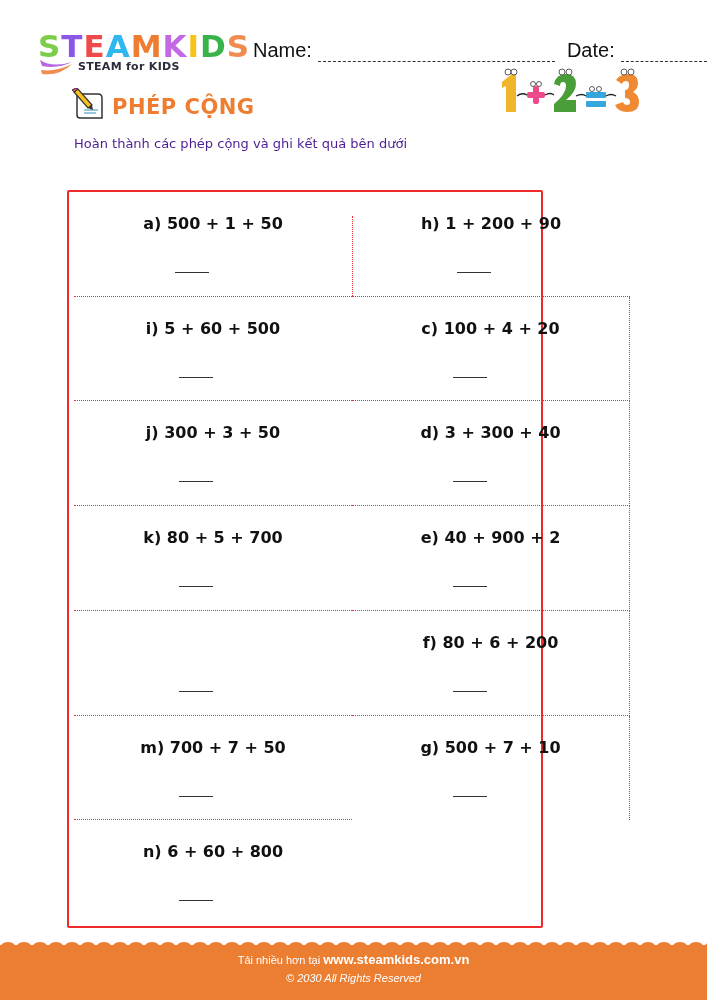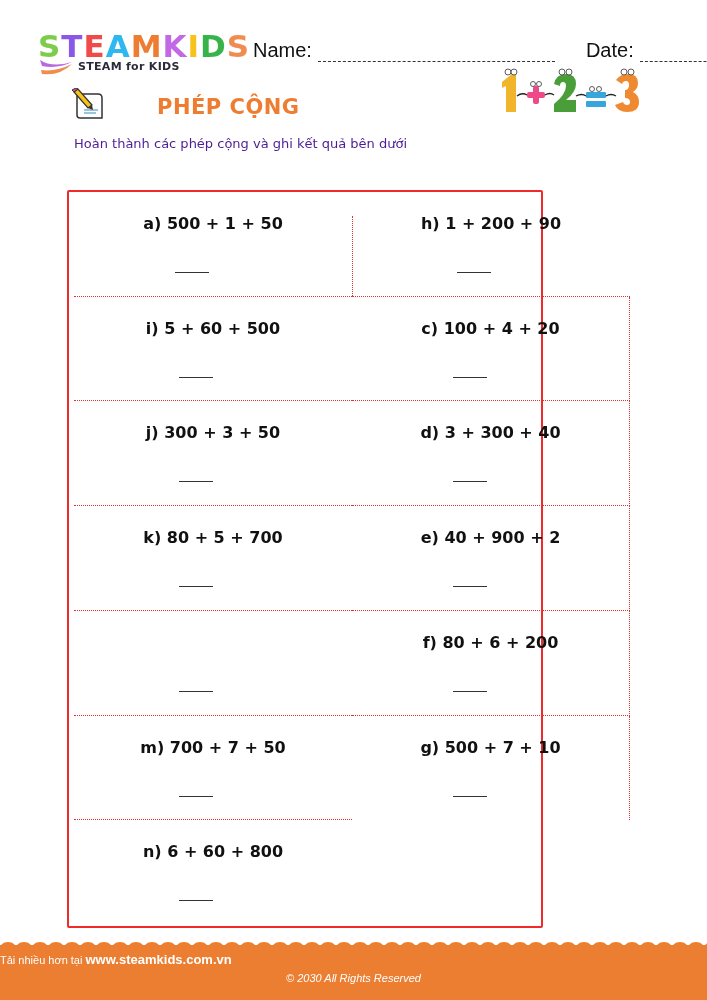--- a/index.html
+++ b/index.html
@@ -10,48 +10,48 @@
   .logo { position: absolute; left: 38px; top: 30px; width: 200px; height: 48px; }
   .logo-word { font-family: "DejaVu Sans", sans-serif; font-weight: 900; font-size: 31px; letter-spacing: 1px; line-height: 32px; display: flex; }
   .logo-word span { display: inline-block; }
   .logo-sub { position: absolute; left: 40px; top: 30px; font-family: "DejaVu Sans", sans-serif; font-weight: bold; font-size: 11px; color: #2b2b3a; letter-spacing: 0.3px; }
   .logo-swoosh { position: absolute; left: 0; top: 26px; }
 
   
   .name-row { position: absolute; left: 253px; top: 39px; font-size: 20px; color: #111; display: flex; align-items: flex-end; }
   .name-row .line { display: inline-block; border-bottom: 1px dashed #333; height: 12px; margin-left: 6px; }
   .name-line { width: 237px; }
-  .date-label { margin-left: 31px; text-align: right; }
+  .date-label { margin-left: 12px; text-align: right; }
   .date-line { width: 86px; }
 
   
   .mascot { position: absolute; left: 496px; top: 68px; width: 145px; height: 48px; }
 
   
   .title-icon { position: absolute; left: 72px; top: 88px; width: 34px; height: 34px; }
-  .title { position: absolute; left: 112px; top: 95px; font-family: "DejaVu Sans", sans-serif; font-weight: bold; font-size: 21px; color: #ee7d31; letter-spacing: 0.5px; margin-left: 45px; }
+  .title { position: absolute; left: 112px; top: 95px; font-family: "DejaVu Sans", sans-serif; font-weight: bold; font-size: 21px; color: #ee7d31; letter-spacing: 0.5px; }
   .instruction { position: absolute; left: 74px; top: 136px; font-family: "DejaVu Sans", sans-serif; font-size: 13px; color: #4c1d95; }
 
   
   .sheet { position: absolute; left: 67px; top: 190px; width: 476px; height: 738px; border: 2.5px solid #ee2a2a; border-radius: 2px; }
   .grid { position: absolute; left: 5px; top: 0; width: 556px; height: 733px; display: grid; grid-template-columns: 50% 50%; grid-template-rows: repeat(7, 1fr); }
   .cell { position: relative; border-bottom: 1px dotted #e83030; }
   .cell.left { border-right: 1px dotted #e83030; }
   .cell.last { border-bottom: none; }
   .cell.first-row.left { border-right: none; }
   .first-row.left::after { content: ""; position: absolute; right: -1px; top: 24px; bottom: 0; border-right: 1px dotted #e83030; }
   .problem { position: absolute; left: 0; right: 0; top: 22px; text-align: center; font-family: "DejaVu Sans", sans-serif; font-weight: bold; font-size: 16px; color: #111; }
   .answer { position: absolute; top: 80px; width: 34px; height: 0; border-bottom: 1.5px solid #333; }
   .cell.left .answer { left: 101px; }
   .cell.right .answer { left: 105px; }
 
   
   .footer { position: absolute; left: 0; top: 945px; width: 707px; height: 55px; background: #ec7e32; }
   .scallops { position: absolute; left: 0; top: 938px; width: 707px; height: 12px; }
-  .footer-line1 { position: absolute; left: 0; right: 0; top: 952px; color: #fff; font-size: 11px; }
+  .footer-line1 { position: absolute; left: 0; right: 0; top: 952px; text-align: center; color: #fff; font-size: 11px; }
   .footer-line1 .url { font-weight: bold; font-size: 13px; }
   .footer-line2 { position: absolute; left: 0; right: 0; top: 972px; text-align: center; color: #fff; font-size: 11px; font-style: italic; }
 </style>
 </head>
 <body>
 
 <div class="logo">
   <div class="logo-word">
     <span style="color:#7ccd4a">S</span>
     <span style="color:#8a57e8">T</span>

